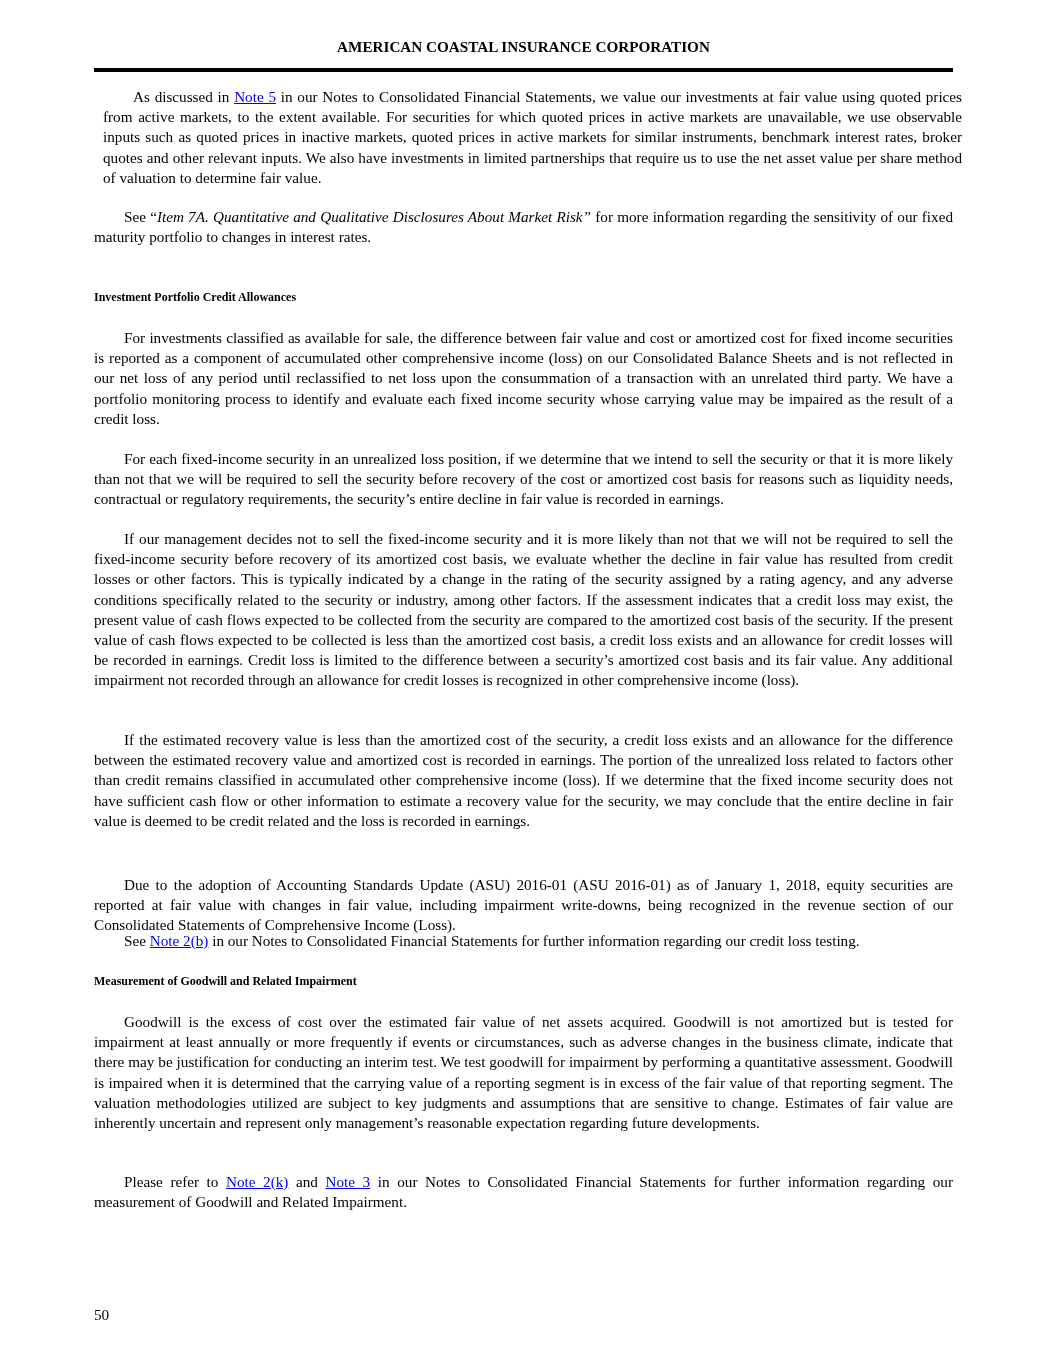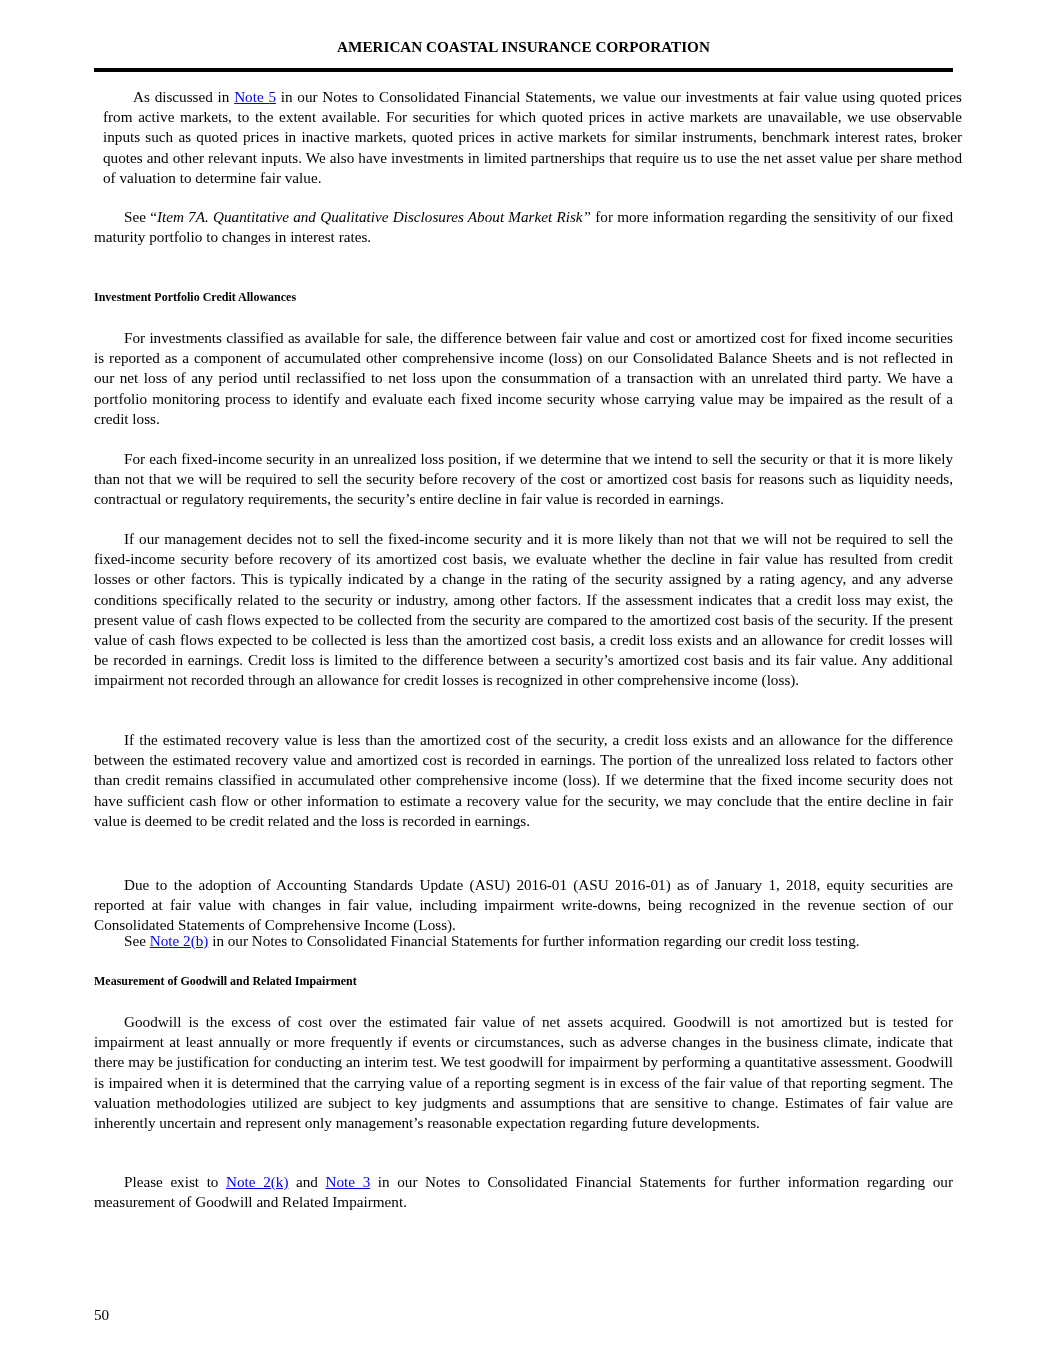--- a/index.html
+++ b/index.html
@@ -115,17 +115,17 @@
 
   <div class="block" style="top:971px;">
     <h3>Measurement of Goodwill and Related Impairment</h3>
   </div>
 
   <div class="block" style="top:1012px;">
     <p>Goodwill is the excess of cost over the estimated fair value of net assets acquired. Goodwill is not amortized but is tested for impairment at least annually or more frequently if events or circumstances, such as adverse changes in the business climate, indicate that there may be justification for conducting an interim test. We test goodwill for impairment by performing a quantitative assessment. Goodwill is impaired when it is determined that the carrying value of a reporting segment is in excess of the fair value of that reporting segment. The valuation methodologies utilized are subject to key judgments and assumptions that are sensitive to change. Estimates of fair value are inherently uncertain and represent only management’s reasonable expectation regarding future developments.</p>
   </div>
 
   <div class="block" style="top:1172px;">
-    <p><span>Please exist to </span><a class="note-link" href="#">Note 2(k)</a><span> and </span><a class="note-link" href="#">Note 3</a><span> in our Notes to Consolidated Financial Statements for further information regarding our measurement of Goodwill and Related Impairment.</span></p>
+    <p><span>Please refer to </span><a class="note-link" href="#">Note 2(k)</a><span> and </span><a class="note-link" href="#">Note 3</a><span> in our Notes to Consolidated Financial Statements for further information regarding our measurement of Goodwill and Related Impairment.</span></p>
   </div>
 
   <div class="page-number">50</div>
 </div>
 
 </body></html>

